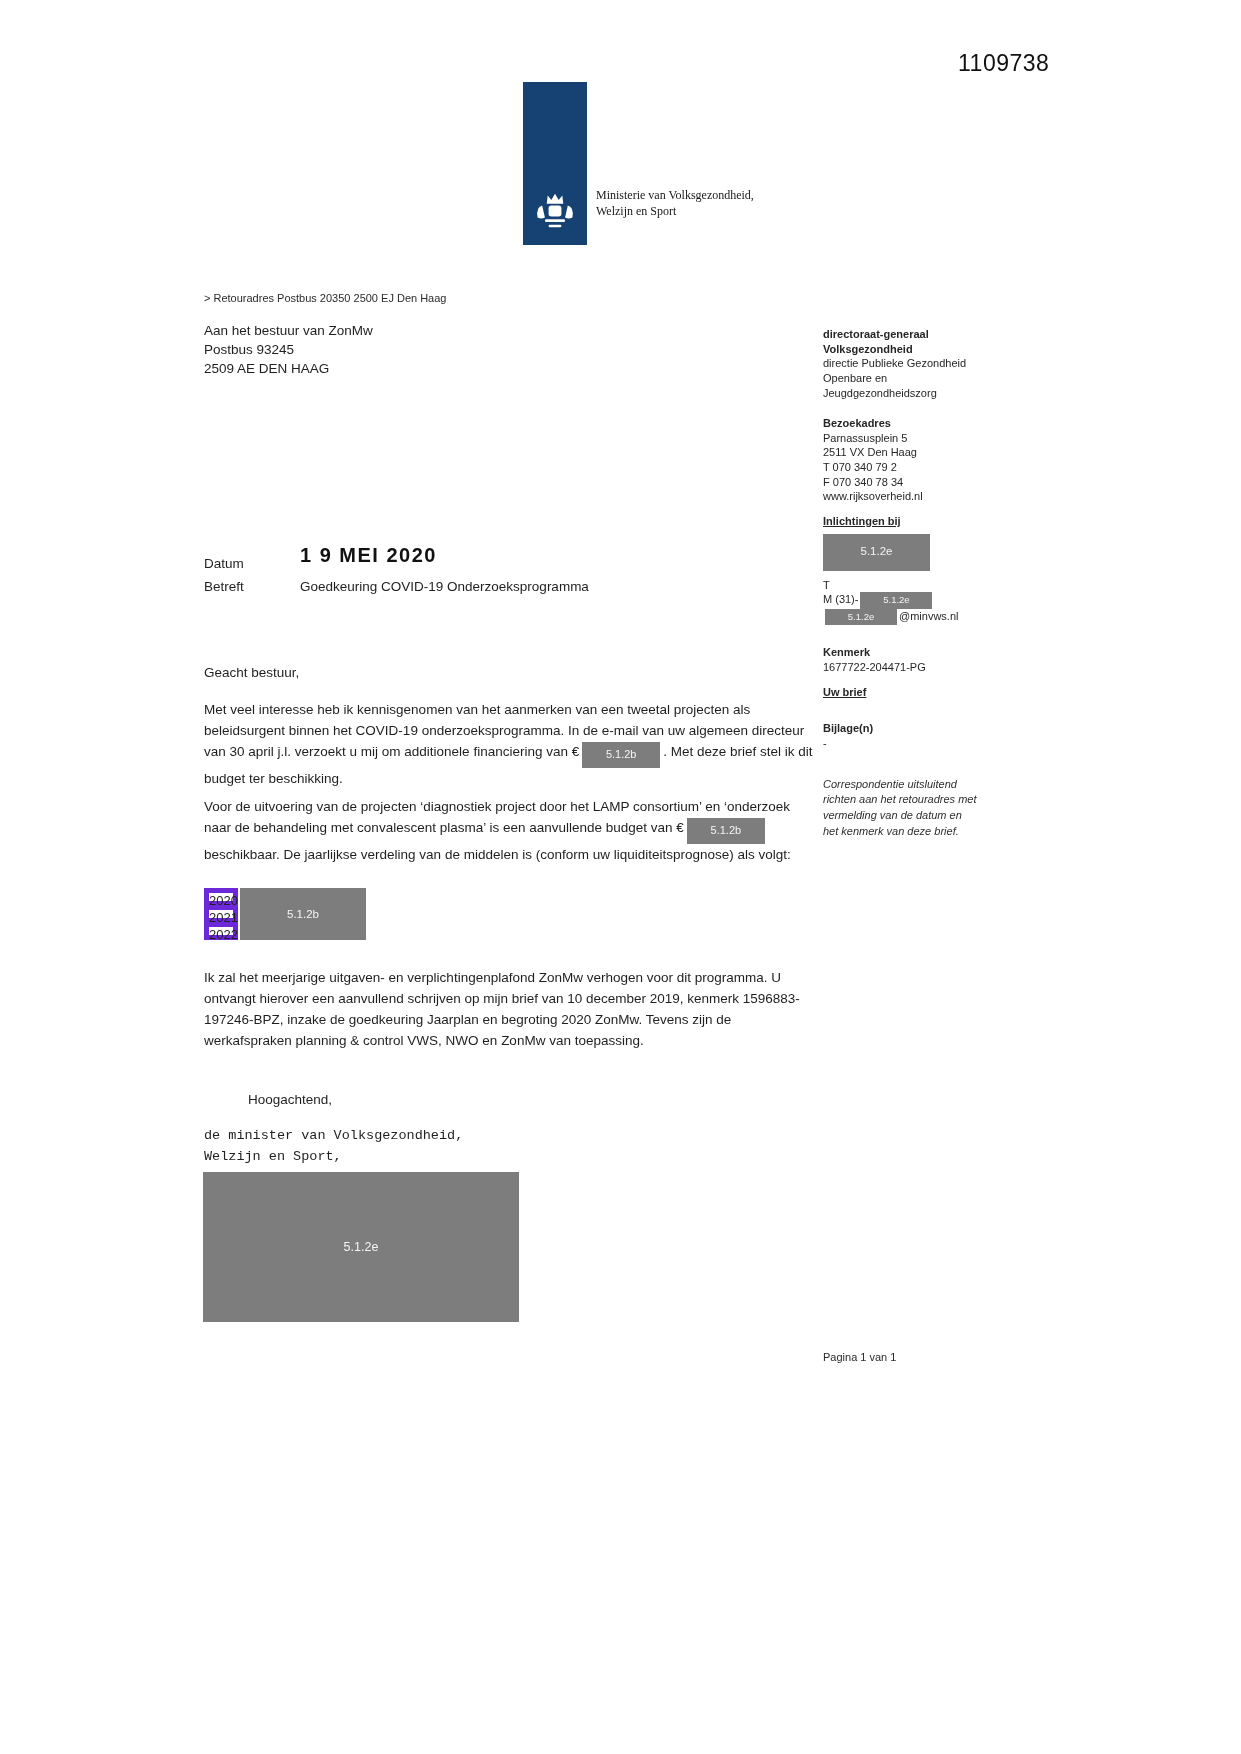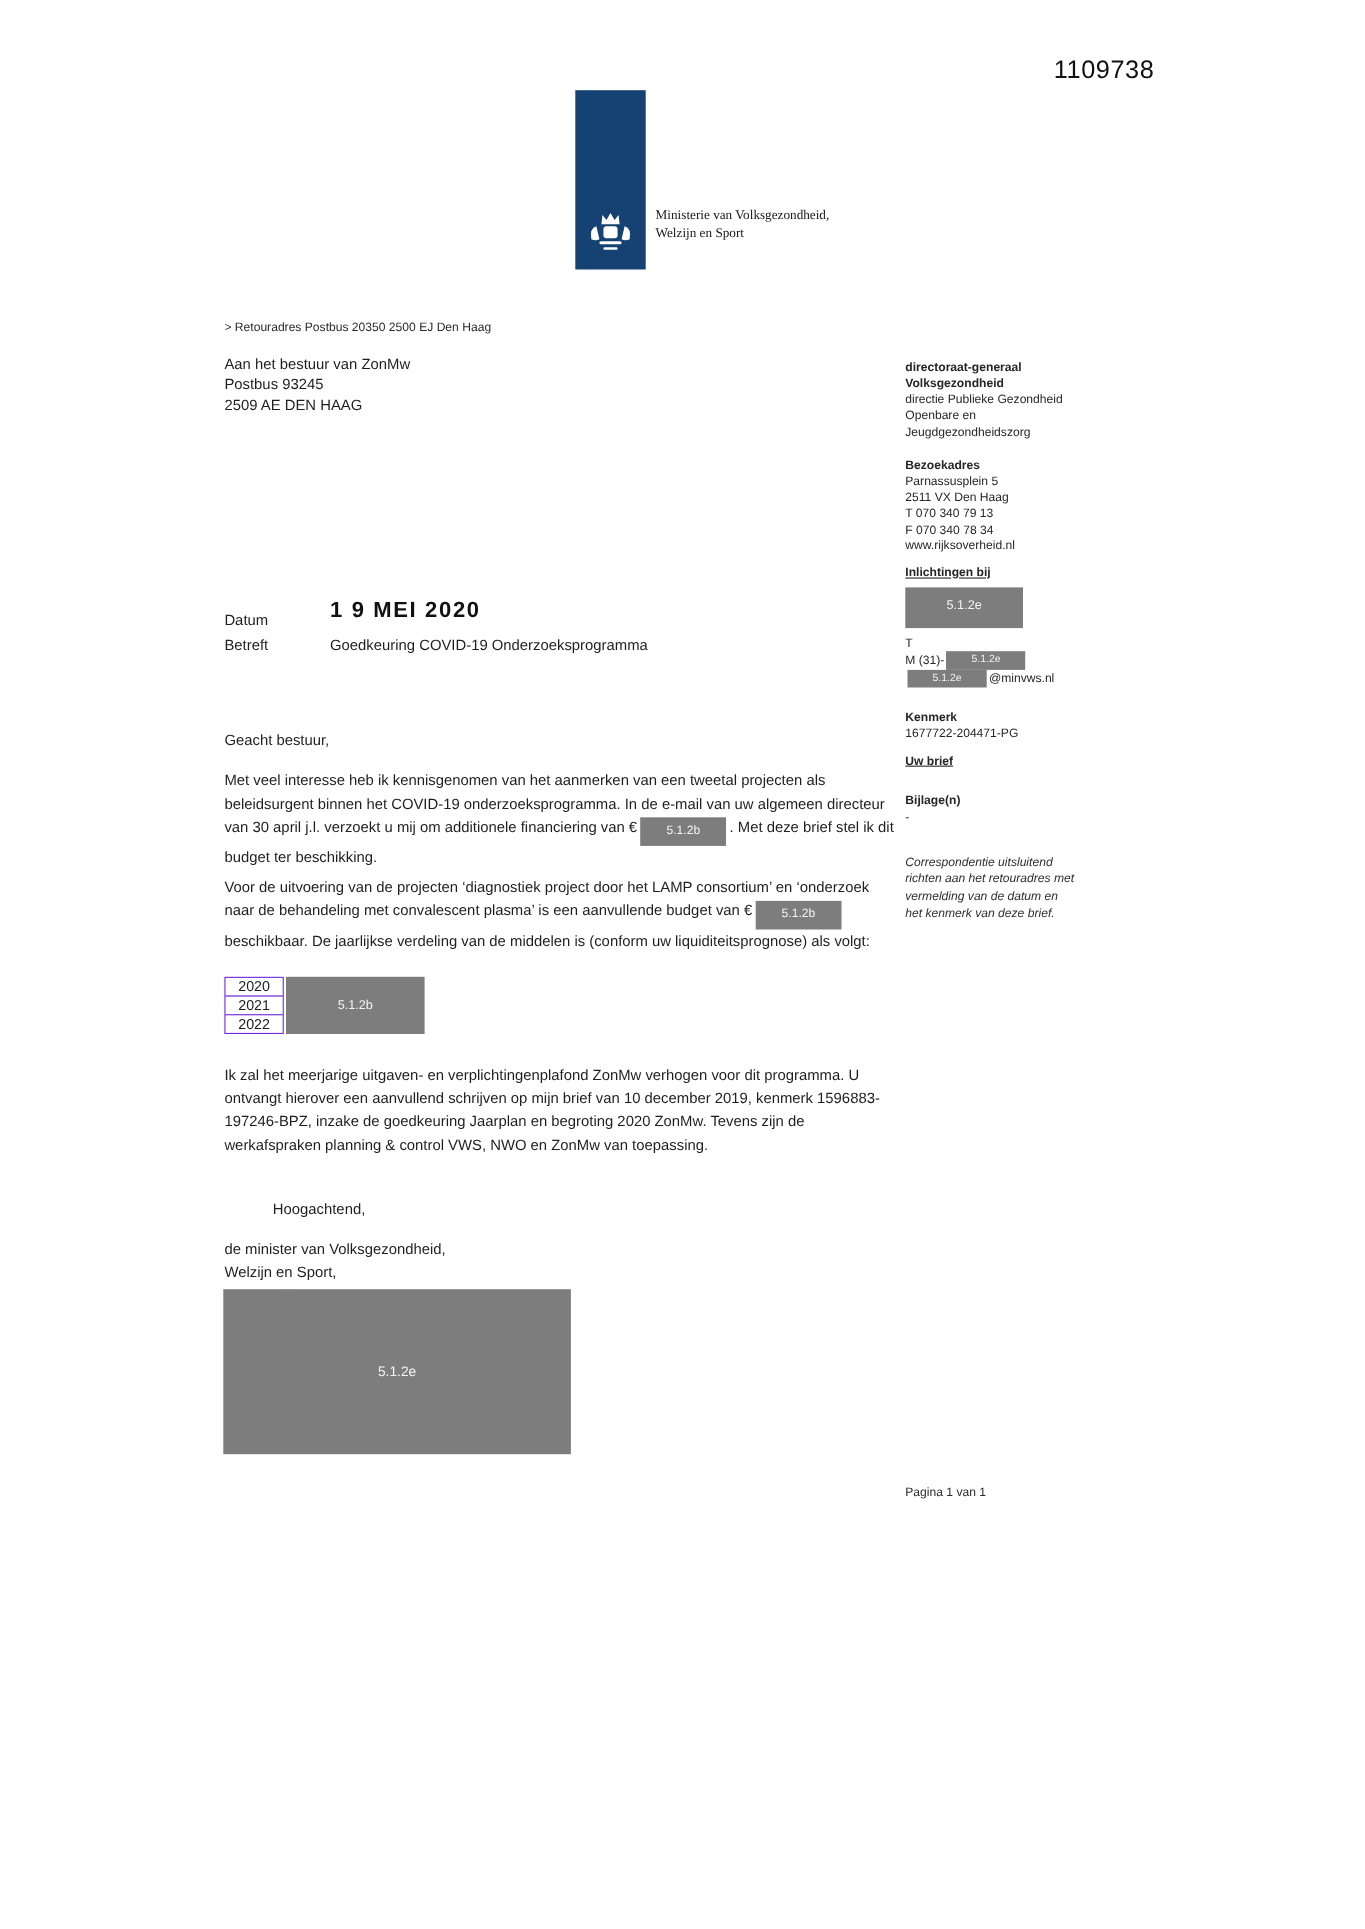--- a/index.html
+++ b/index.html
@@ -46,25 +46,25 @@
   .datum-value { left:300px; top:544px; font-size:20px; font-weight:bold; letter-spacing:1.5px; color:#111; }
   .betreft-label { left:204px; top:579px;text-align:right; }
   .betreft-value { left:300px; top:579px; font-size:13.5px; }
 
   .body-text { font-size:13.5px; line-height:21px; width:614px; }
   .salutation { left:204px; top:662px; }
   .p1 { left:204px; top:699px; }
   .p2 { left:204px; top:796px; }
   .p3 { left:204px; top:967px; }
   .closing1 { left:204px; top:1089px;margin-left:44px; }
-  .closing-block { left:204px; top:1125px; }
+  .closing-block { left:204px; top:1125px;font-family:Liberation Mono, monospace; }
 
   .year-table { left:204px; top:888px; display:flex; }
   .year-col { display:flex; flex-direction:column; }
-  .year-cell { width:54px; height:18px; border:1px solid #6d28d9; text-align:center;
+  .year-cell { width:34px; height:18px; border:5px solid #6d28d9; text-align:center;
     font-size:13px; line-height:16px; background:#fff; }
   .year-cell + .year-cell { margin-top:-1px; }
   .table-redact { width:126px; height:52px; margin-left:2px; display:flex; align-items:center;
     justify-content:center; font-size:11.5px; align-self:flex-start; }
 
   .footer { left:823px; top:1351px; font-size:11px; color:#2a2a2a; }
 </style>
 </head>
 <body>
 
@@ -101,21 +101,21 @@
   <div class="abs sidebar">
     <div class="sb-bold">directoraat-generaal</div>
     <div class="sb-bold">Volksgezondheid</div>
     <div>directie Publieke Gezondheid</div>
     <div>Openbare en</div>
     <div>Jeugdgezondheidszorg</div>
 
     <div class="sb-bold mt16">Bezoekadres</div>
     <div>Parnassusplein 5</div>
     <div>2511 VX  Den Haag</div>
-    <div>T  070 340 79 13</div>
+    <div>T  070 340 79 2</div>
     <div>F  070 340 78 34</div>
     <div>www.rijksoverheid.nl</div>
 
     <div class="sb-bold mt10">Inlichtingen bij</div>
     <div class="redact sb-redact-lg">5.1.2e</div>
     <div>T</div>
     <div>
       <span>M (31)-</span><span class="redact sb-redact-sm">5.1.2e</span>
     </div>
     <div>

